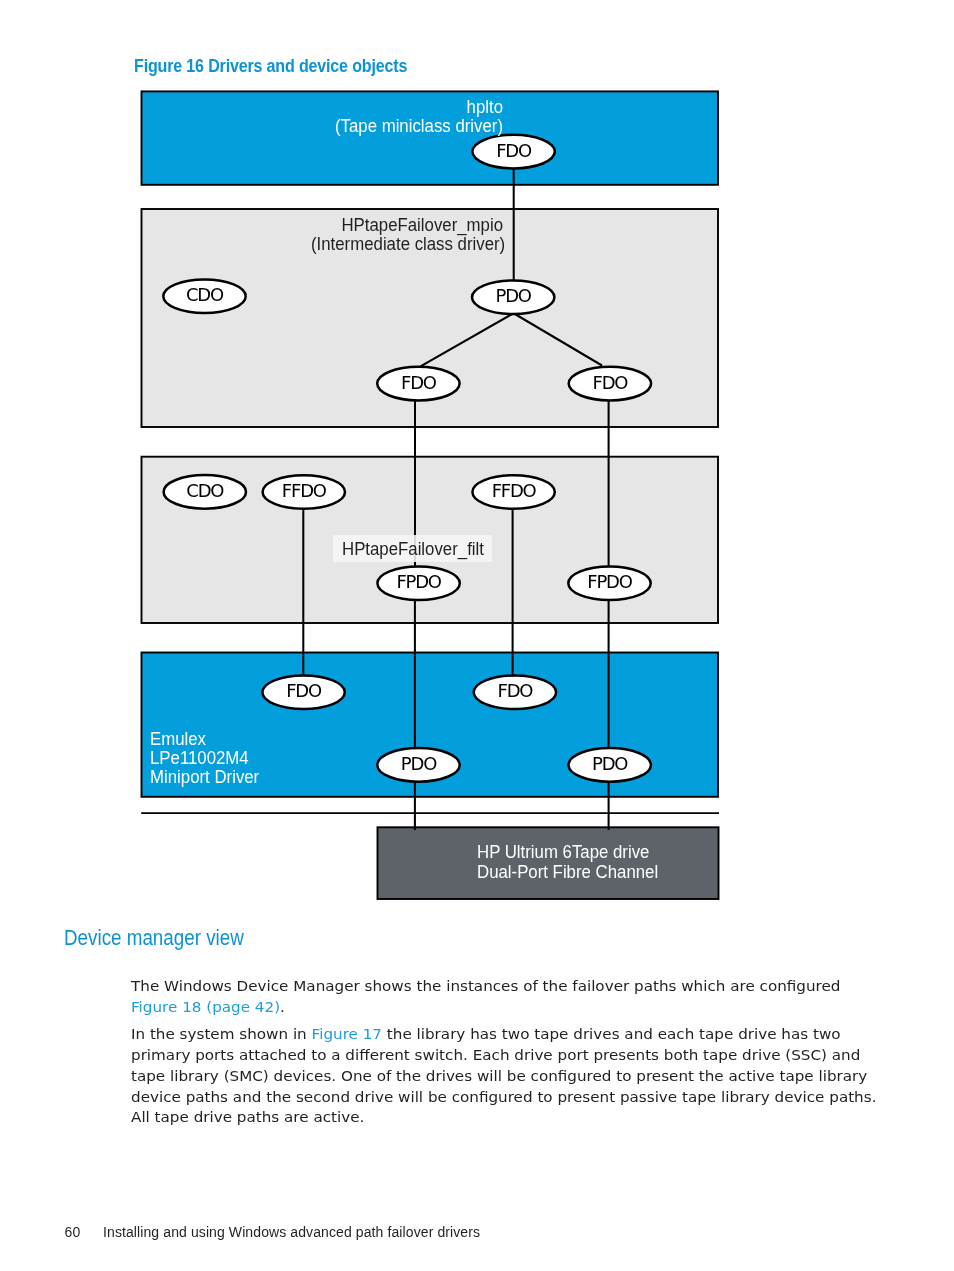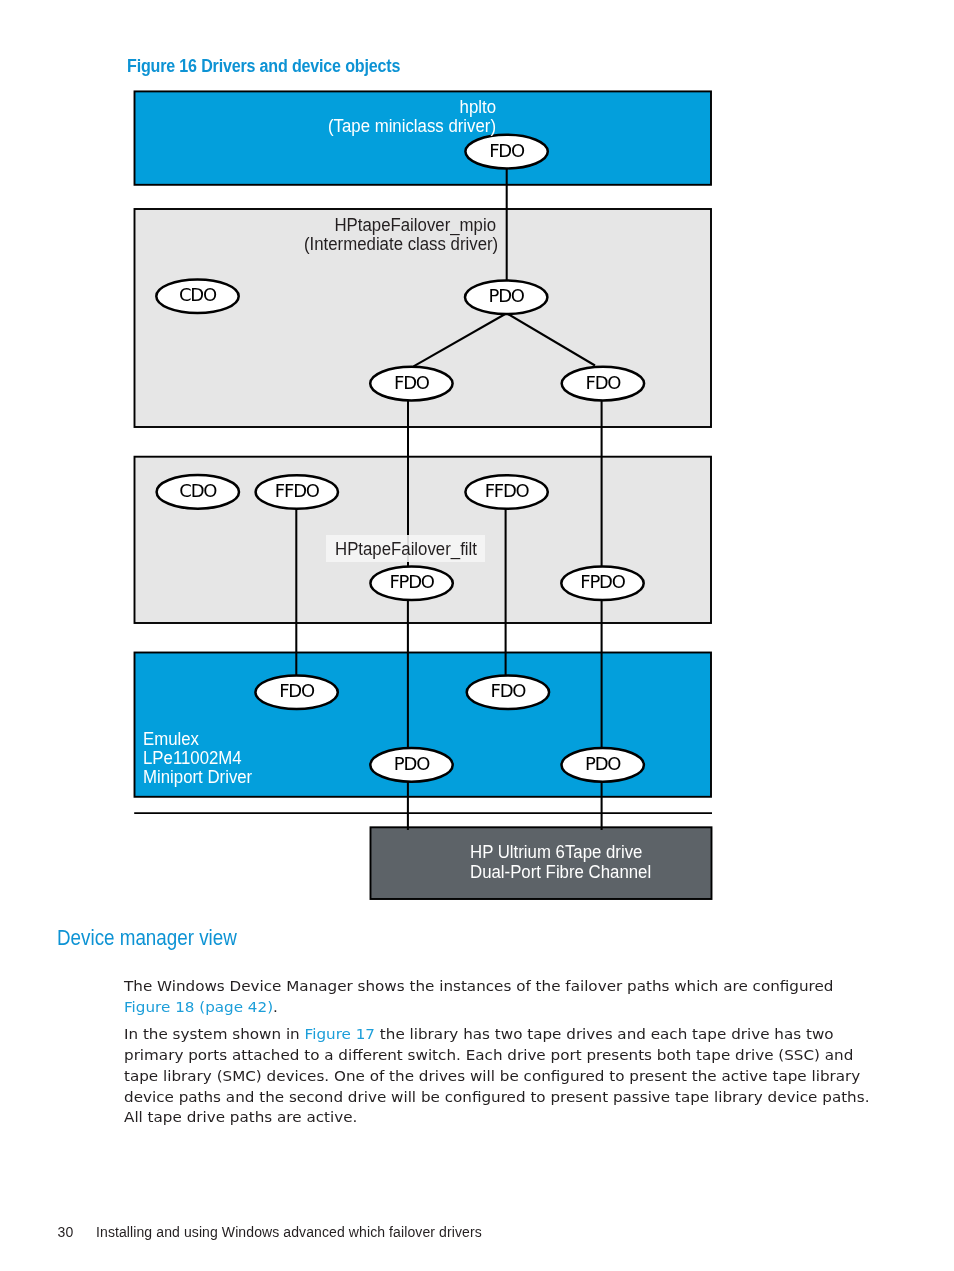--- a/index.html
+++ b/index.html
@@ -4,21 +4,21 @@
 <title>Drivers and device objects</title>
 <style>
   html,body{margin:0;padding:0;}
   body{
     width:954px;height:1271px;background:#ffffff;
     font-family:"Liberation Sans", sans-serif;
     -webkit-font-smoothing:antialiased;
     position:relative;overflow:hidden;
     transform:translateZ(0);
   }
-  .page{position:absolute;inset:0;}
+  .page{position:absolute;inset:0;margin-left:7px;}
 
   
   .fig-caption{
     position:absolute;left:127.2px;top:55.5px;
     font-family:"Liberation Sans", sans-serif;
     font-size:18px;font-weight:bold;color:#0d93d4;
     letter-spacing:-0.2px;white-space:nowrap;
     transform:scaleX(0.893);transform-origin:left top;
   }
 
@@ -181,16 +181,16 @@
     <p class="para" id="p2">
         <span class="ln"><span>In the system shown in </span><span class="lnk">Figure 17</span><span> the library has two tape drives and each tape drive has two</span></span>
         <span class="ln"><span>primary ports attached to a different switch. Each drive port presents both tape drive (SSC) and</span></span>
         <span class="ln"><span>tape library (SMC) devices. One of the drives will be configured to present the active tape library</span></span>
         <span class="ln"><span>device paths and the second drive will be configured to present passive tape library device paths.</span></span>
         <span class="ln"><span>All tape drive paths are active.</span></span>
       </p>
   </div>
 
   <div class="footer">
-    <span class="pg">30</span><span>Installing and using Windows advanced which failover drivers</span>
+    <span class="pg">60</span><span>Installing and using Windows advanced path failover drivers</span>
   </div>
 
 </div>
 
 </body></html>

